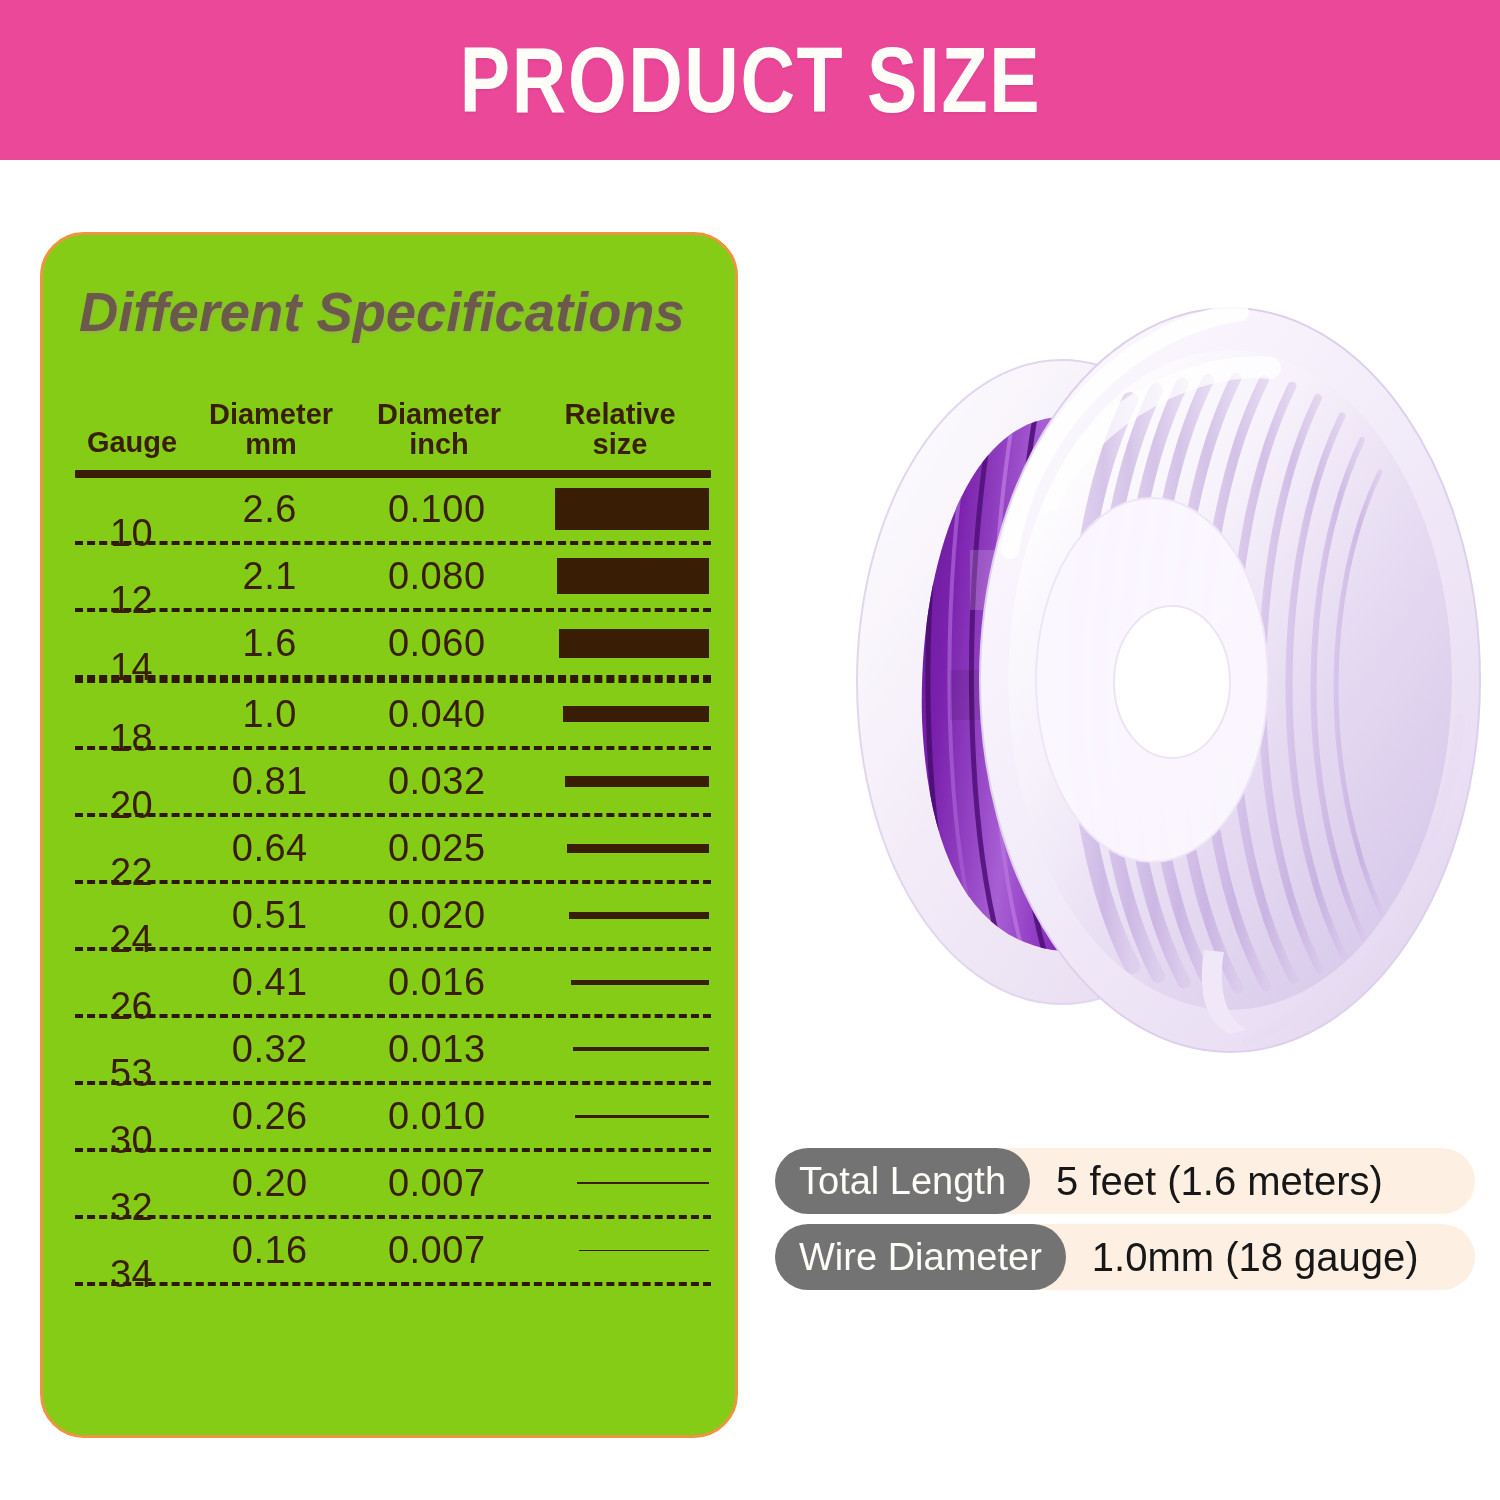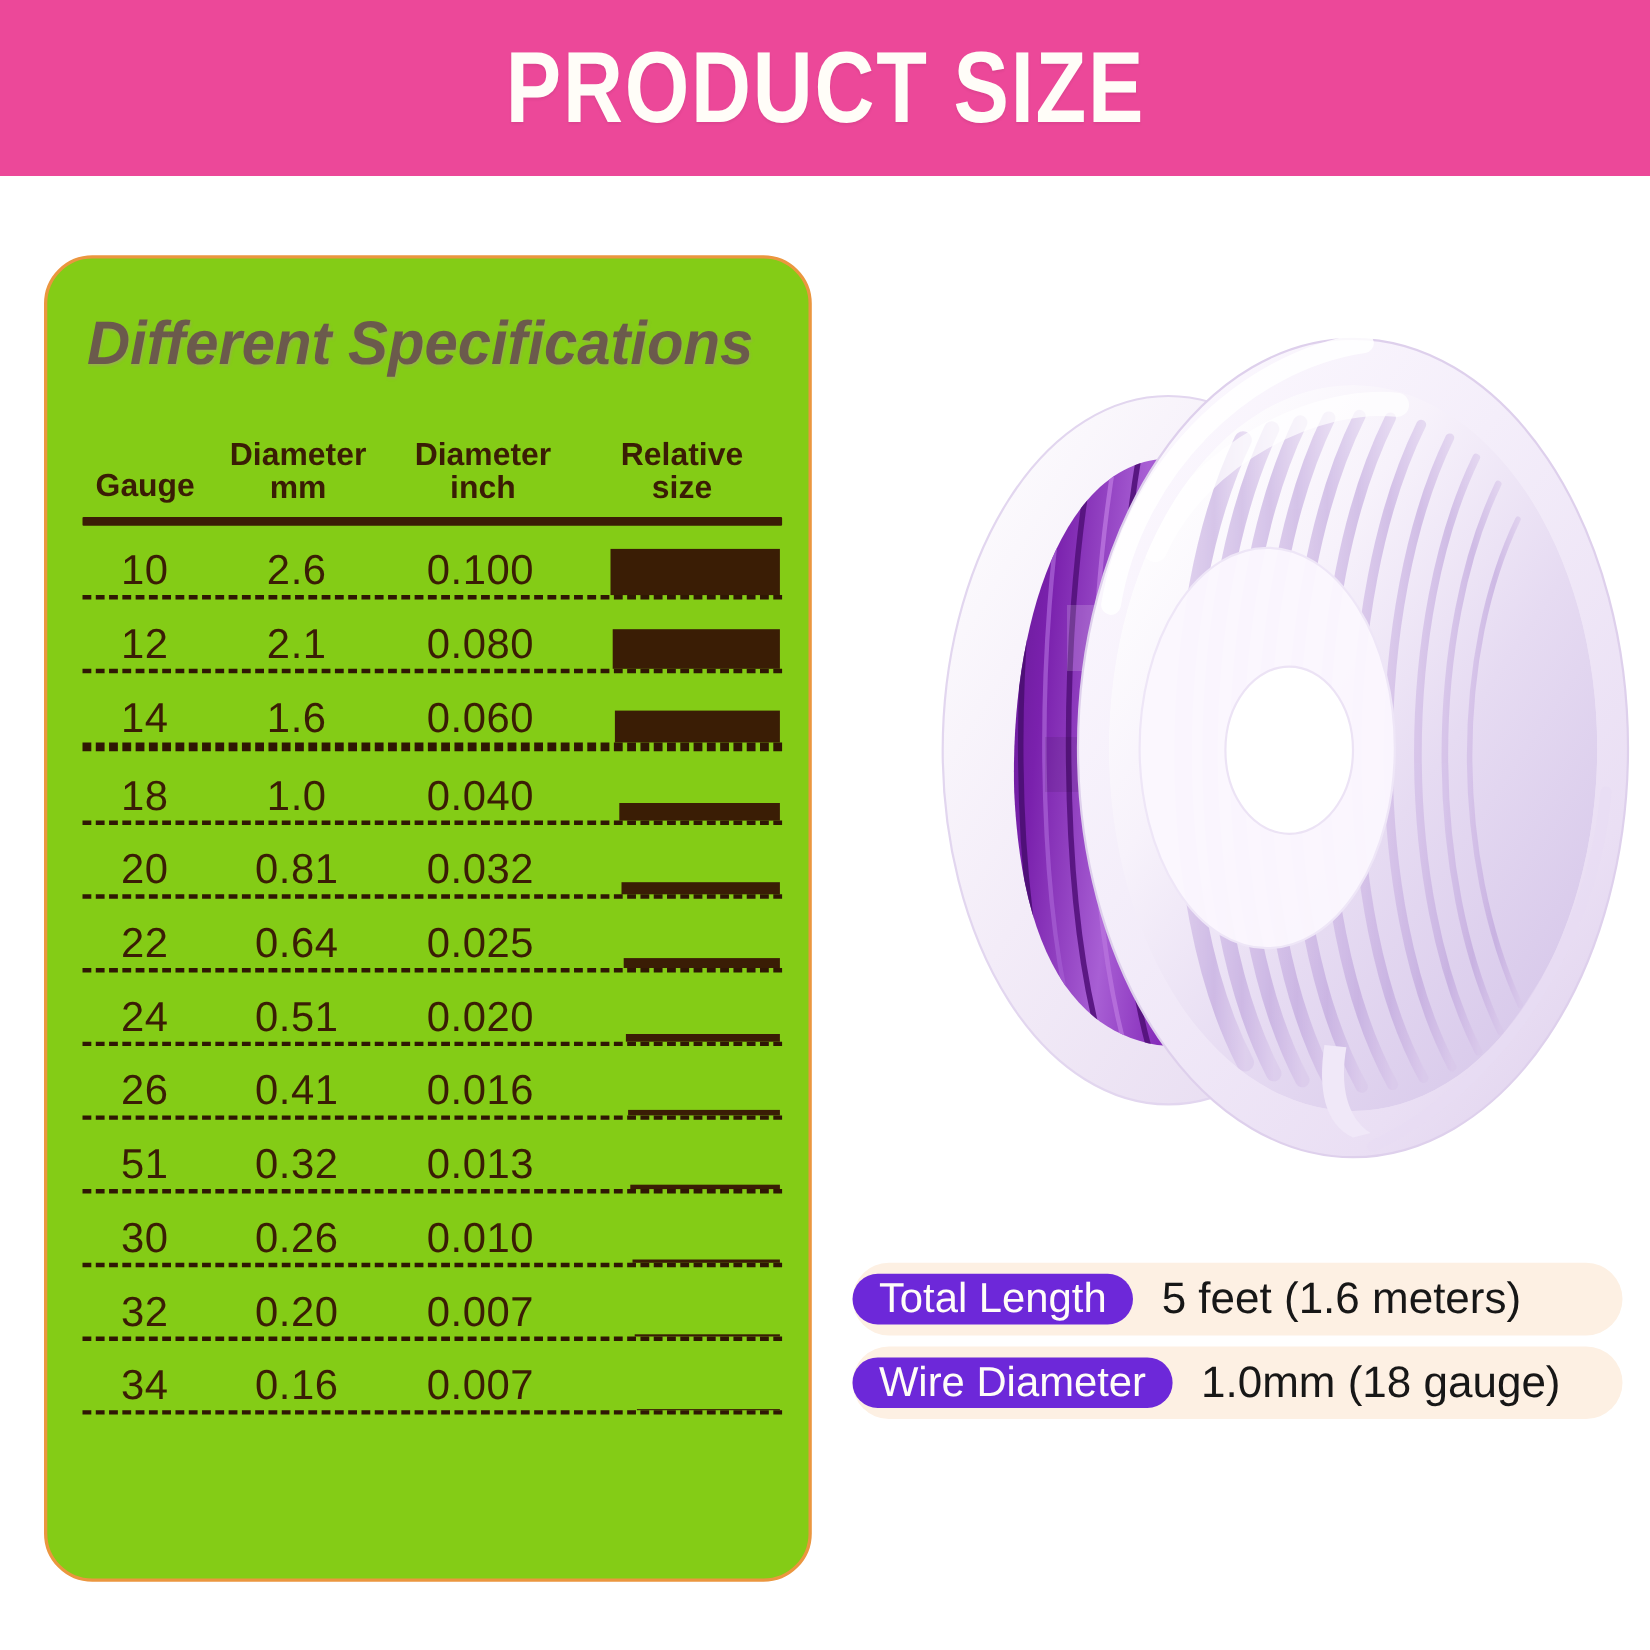--- a/index.html
+++ b/index.html
@@ -77,21 +77,21 @@
 
   .head-rule{
     height:8px;
     background:#3a1d05;
     margin:0 2px 0 2px;
     border-radius:1px;
   }
 
   .trow{
     display:flex;
-    align-items:flex-end;
+    align-items:center;
     height:63px;
   }
   .td{
     color:#3a1d05;
     font-size:38px;
     font-weight:normal;
     text-align:center;
     letter-spacing:0.5px;
   }
   .td.c-rel{
@@ -130,23 +130,23 @@
   .info-row{
     position:relative;
     height:66px;
     margin-bottom:10px;
     background:#fdf0e3;
     border-radius:33px;
     display:flex;
     align-items:center;
   }
   .info-pill{
-    height:46px;
+    height:66px;
     border-radius:33px;
-    background:#6d28d9;
+    background:#737373;
     color:#fffdf8;
     font-size:38px;
     display:flex;
     align-items:center;
     justify-content:center;
     padding:0 24px;
     box-sizing:border-box;
     white-space:nowrap;
     flex:0 0 auto;
   }
@@ -254,21 +254,21 @@
         <div class="trow">
           <div class="td c-gauge">26</div>
           <div class="td c-mm">0.41</div>
           <div class="td c-inch">0.016</div>
           <div class="td c-rel">
             <span class="relbar" style="height: 5px; width: 138px;"></span>
           </div>
         </div>
         <div class="dash-sep"></div>
         <div class="trow">
-          <div class="td c-gauge">51</div>
+          <div class="td c-gauge">53</div>
           <div class="td c-mm">0.32</div>
           <div class="td c-inch">0.013</div>
           <div class="td c-rel">
             <span class="relbar" style="height: 4px; width: 136px;"></span>
           </div>
         </div>
         <div class="dash-sep"></div>
         <div class="trow">
           <div class="td c-gauge">30</div>
           <div class="td c-mm">0.26</div>

